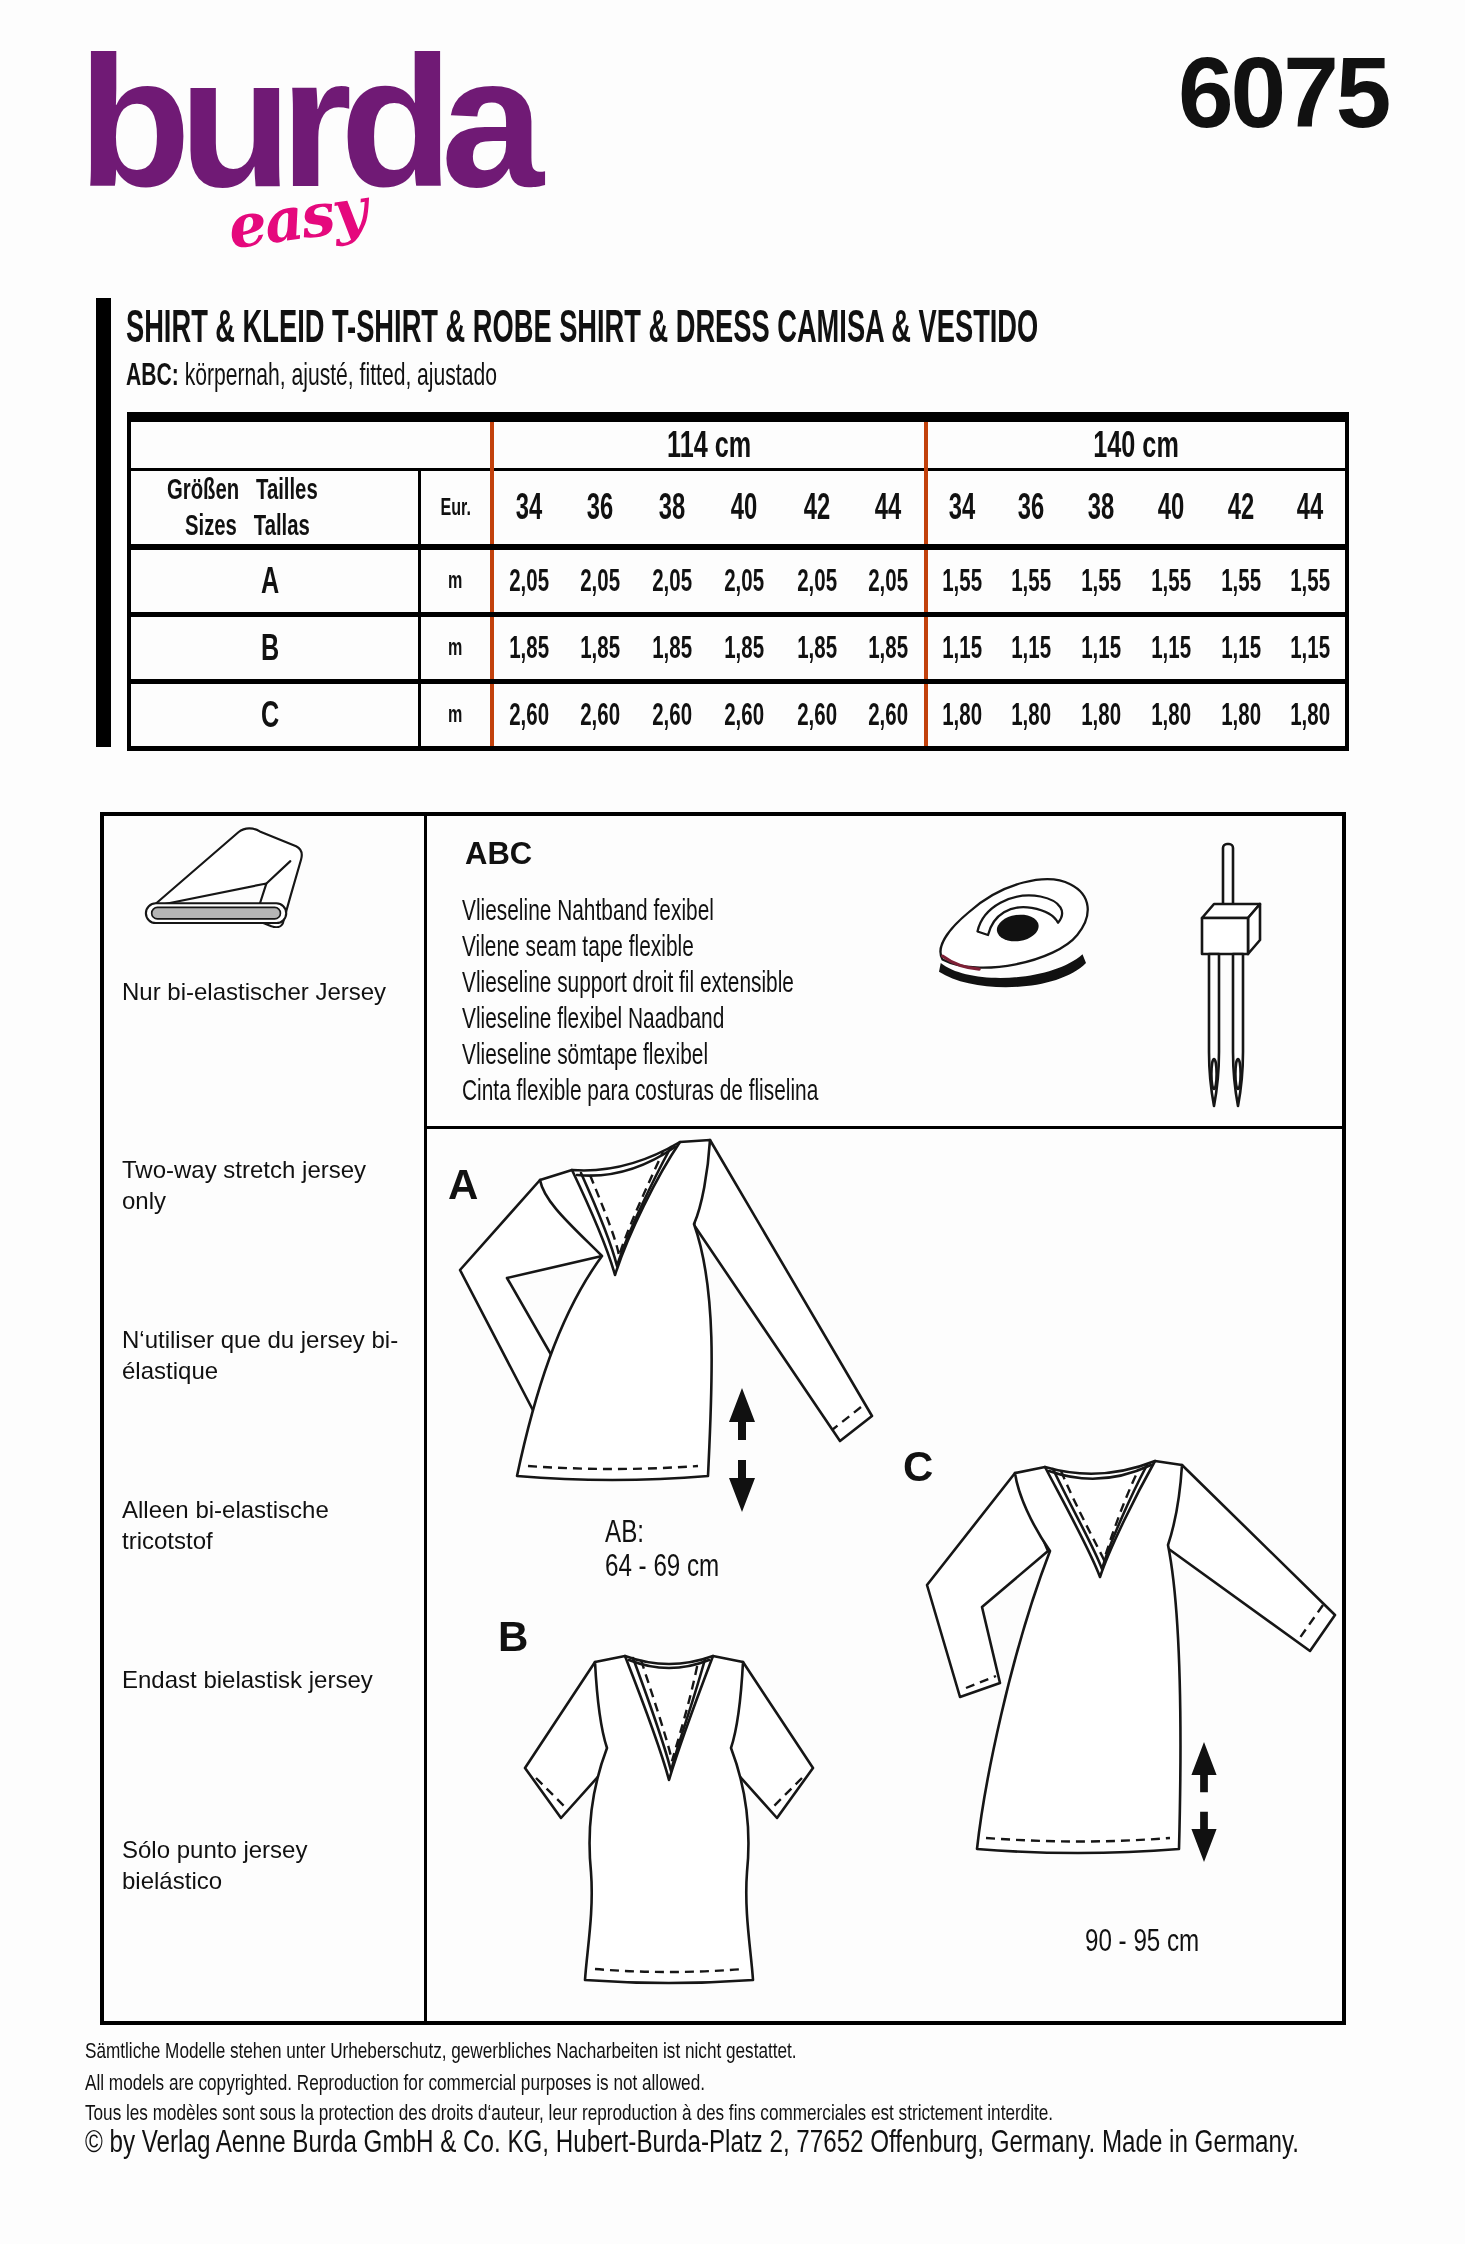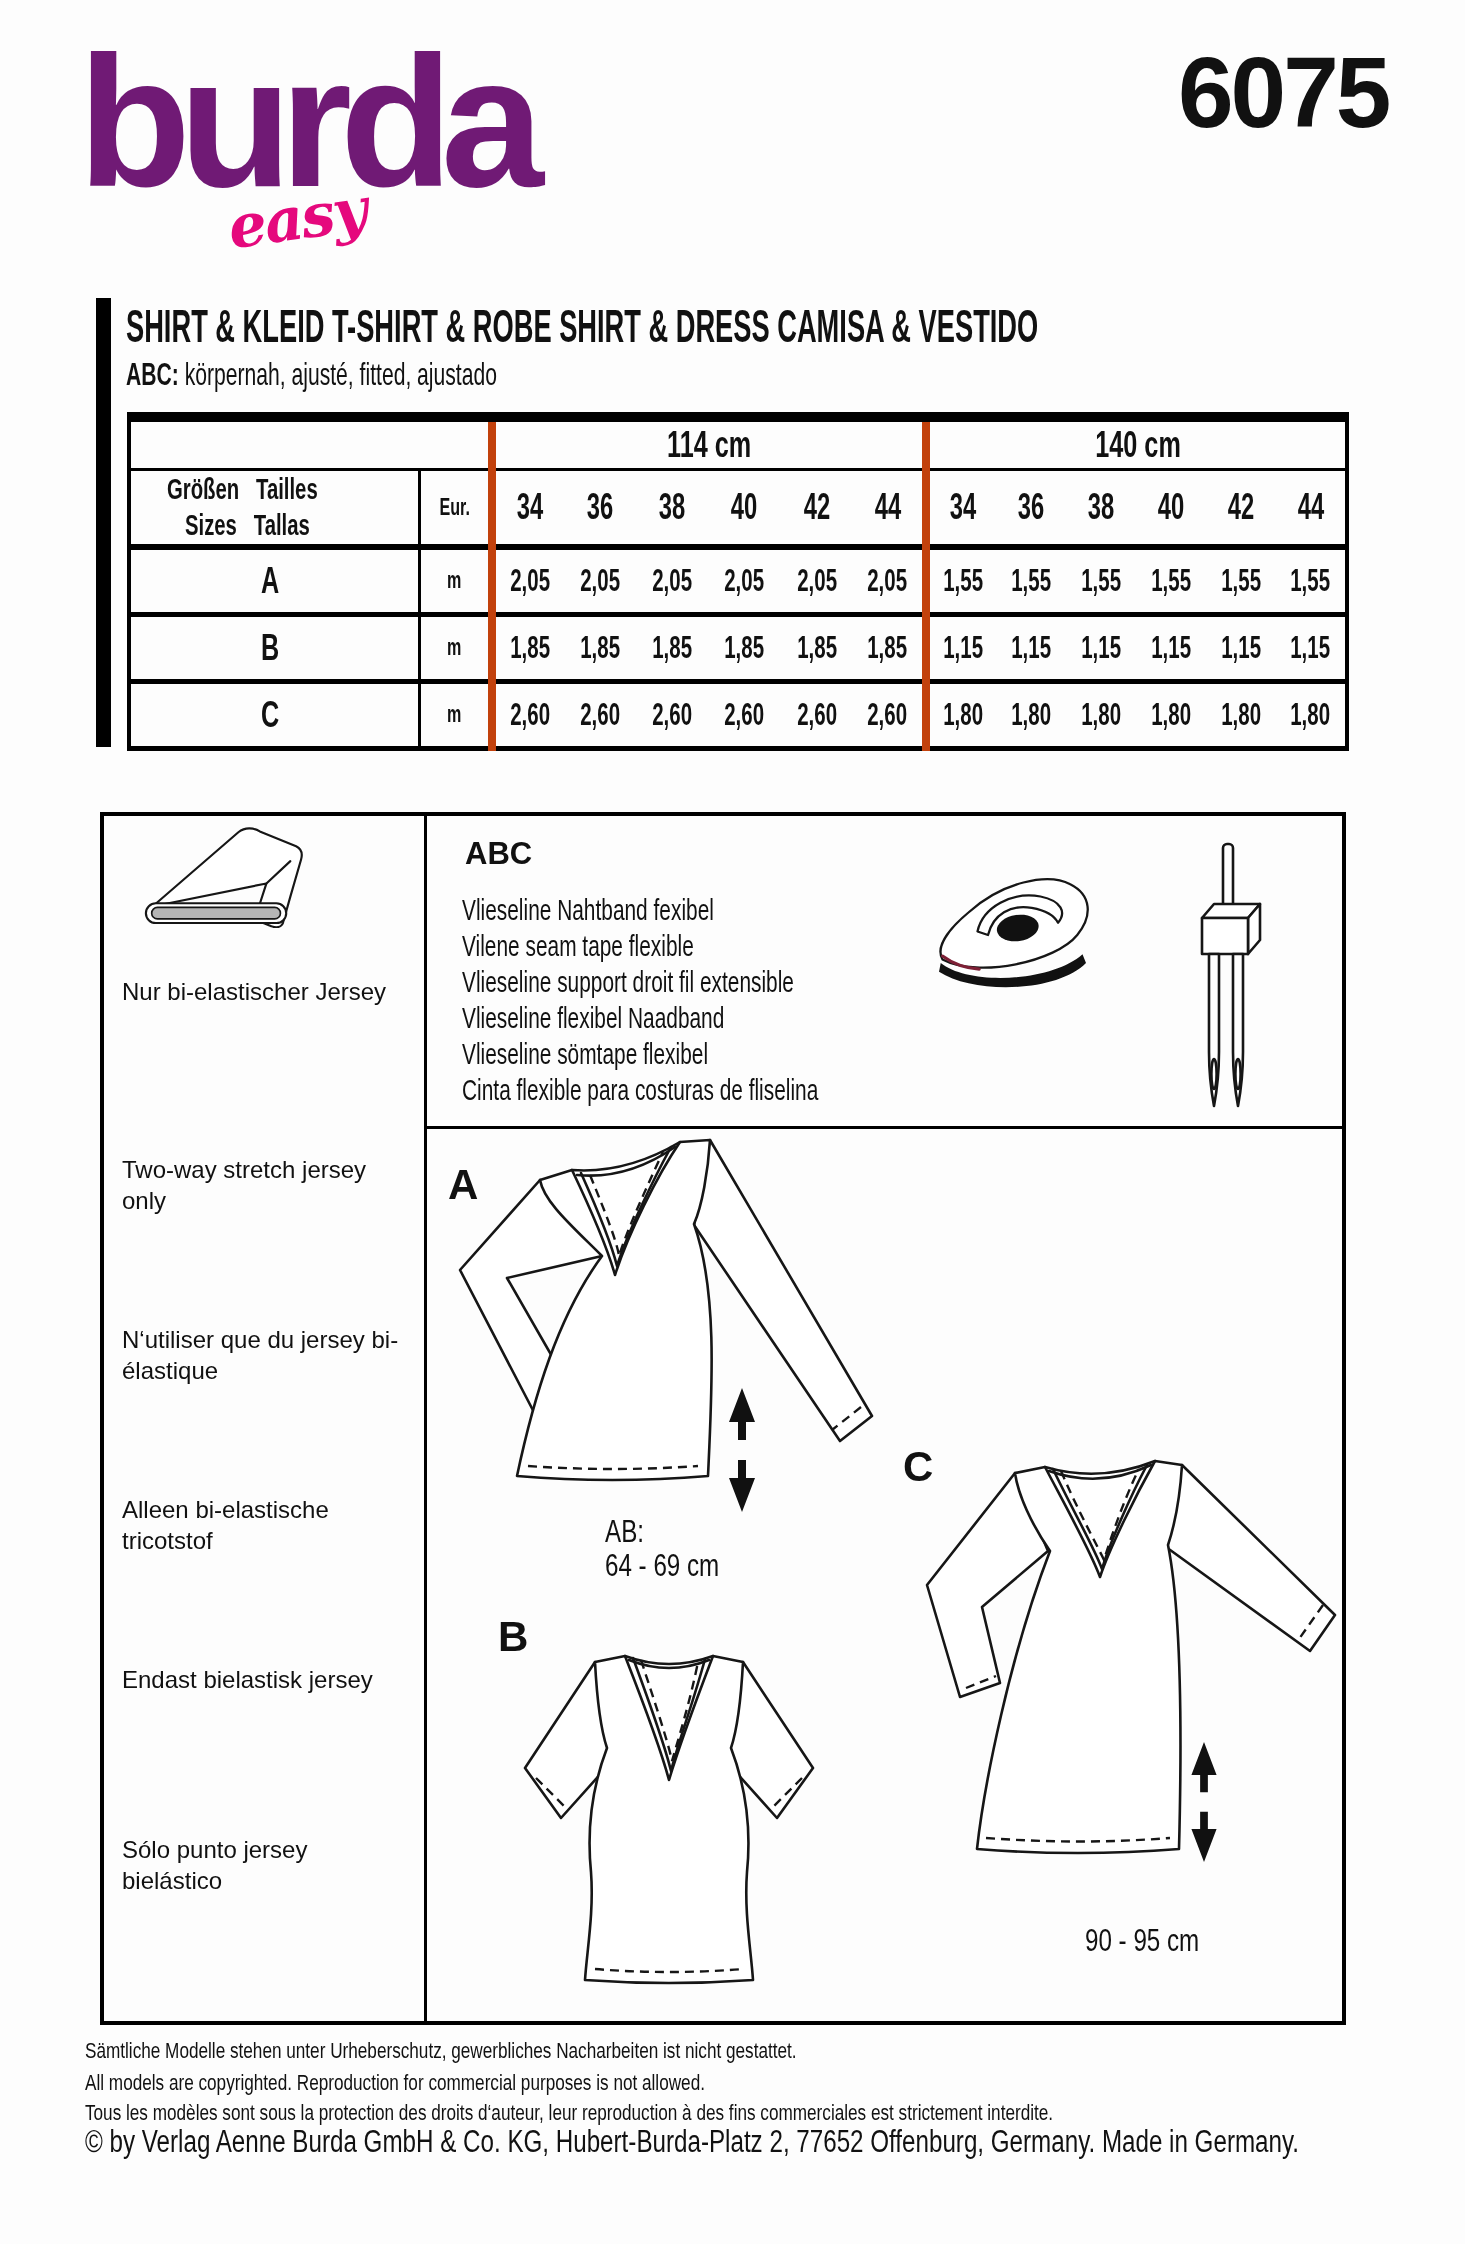--- a/index.html
+++ b/index.html
@@ -28,21 +28,21 @@
                 border-left:4px solid #000;border-right:4px solid #000;
                 border-bottom:4px solid #000;border-top:10px solid #000;}
   table.yardage td{text-align:center;vertical-align:middle;font-weight:bold;padding:0;}
   .r-cm td{border-bottom:3px solid #000;height:46px;font-size:36px;}
   .r-sizes td{border-bottom:6px solid #000;height:72px;font-size:36px;}
   .r-data td{border-bottom:5px solid #000;height:62px;font-size:32px;}
   td.lab{text-align:left;padding-left:14px;}
   td.lab .hl{font-size:29px;line-height:1.25;word-spacing:16px;}
   td.eur{text-align:right;padding-right:8px;font-size:23px;}
   td.viewlab{font-size:36px;}
-  .bl3{border-left:3px solid #000;} .bl4{border-left:8px solid #c2410c;}
+  .bl3{border-left:3px solid #000;} .bl4{border-left:4px solid #c2410c;}
 
   
   .content-box{border:4px solid #000;}
   .v-div{position:absolute;left:320px;top:0;bottom:0;width:3px;background:#000;}
   .h-div{position:absolute;left:323px;top:310px;right:0;height:3px;background:#000;}
   .note{font-size:24px;line-height:1.3;width:284px;}
   .abc-head{font-weight:bold;font-size:31px;line-height:1;}
   .abc-line{font-size:29px;line-height:1;}
   .diagram-label{font-weight:bold;font-size:42px;line-height:1;}
   .meas{font-weight:normal;font-size:31px;line-height:1;}

